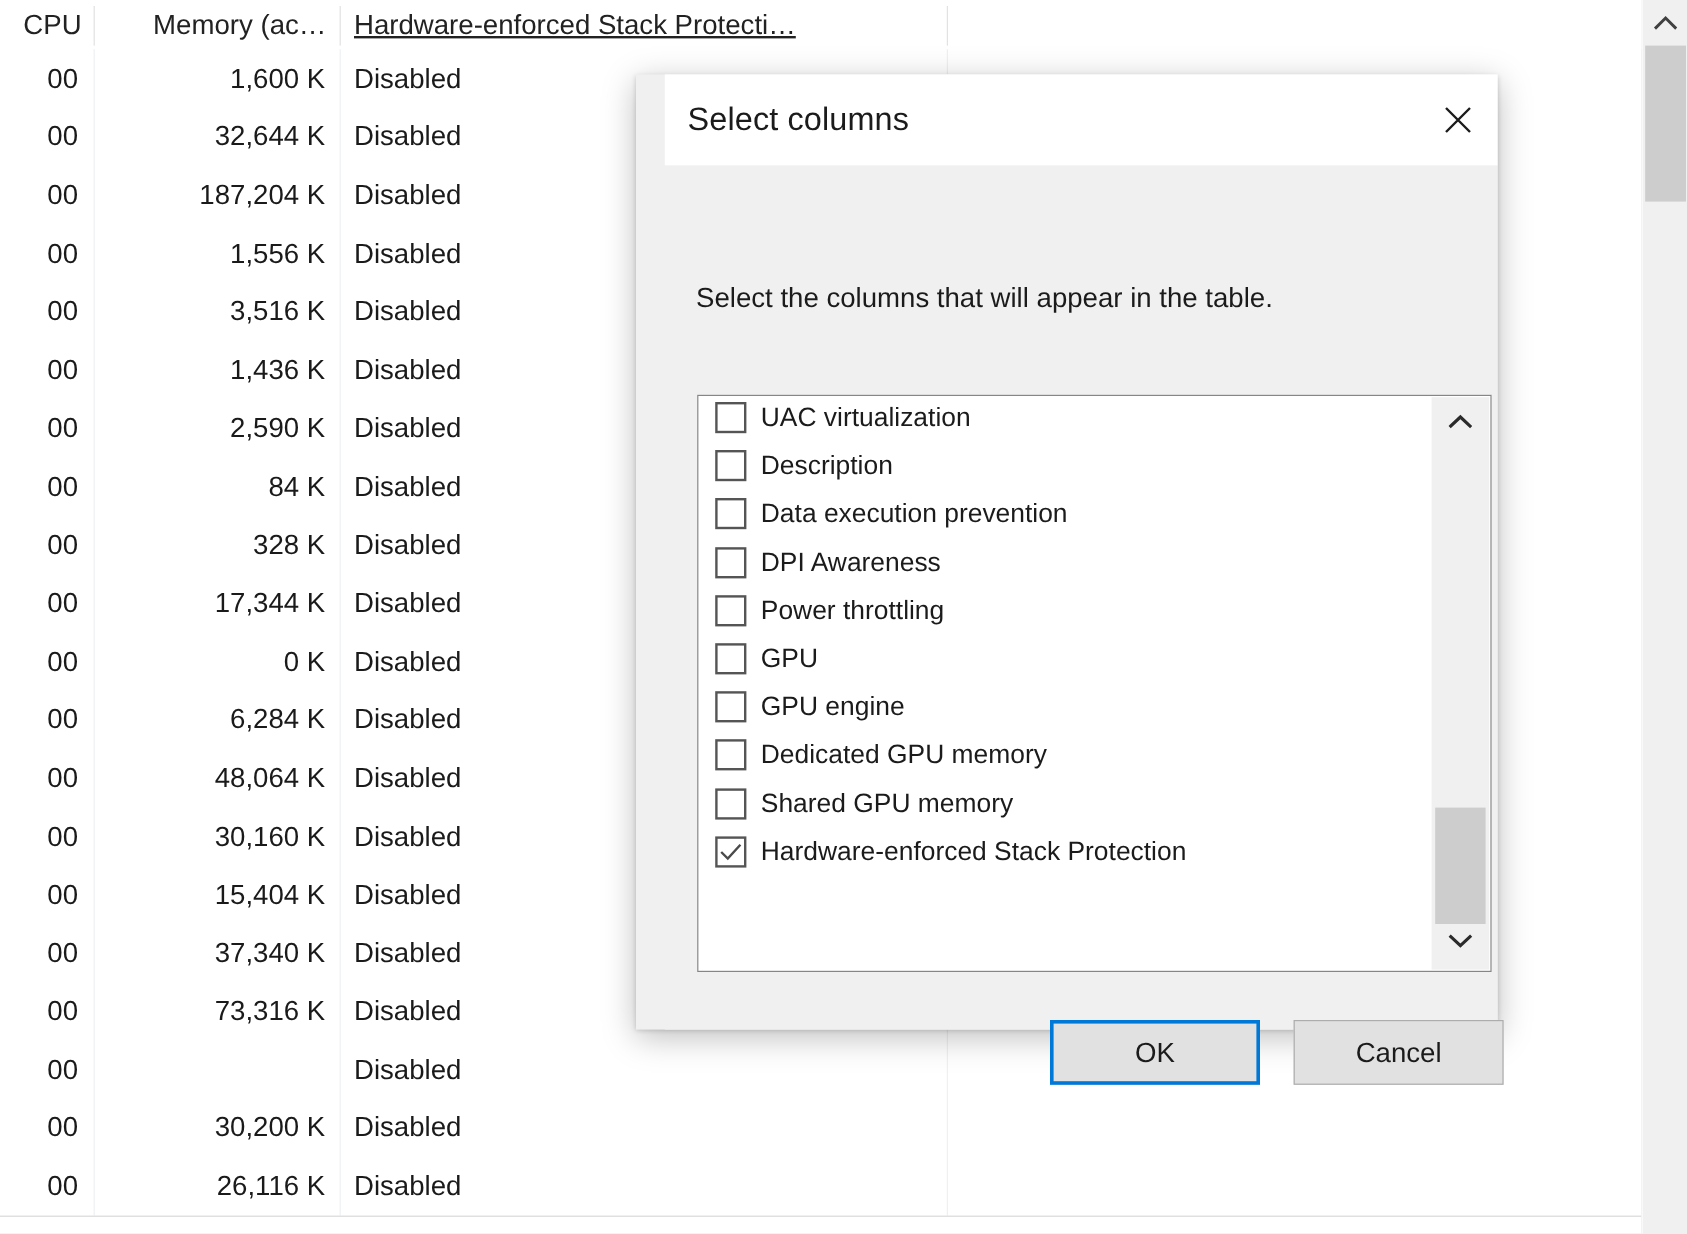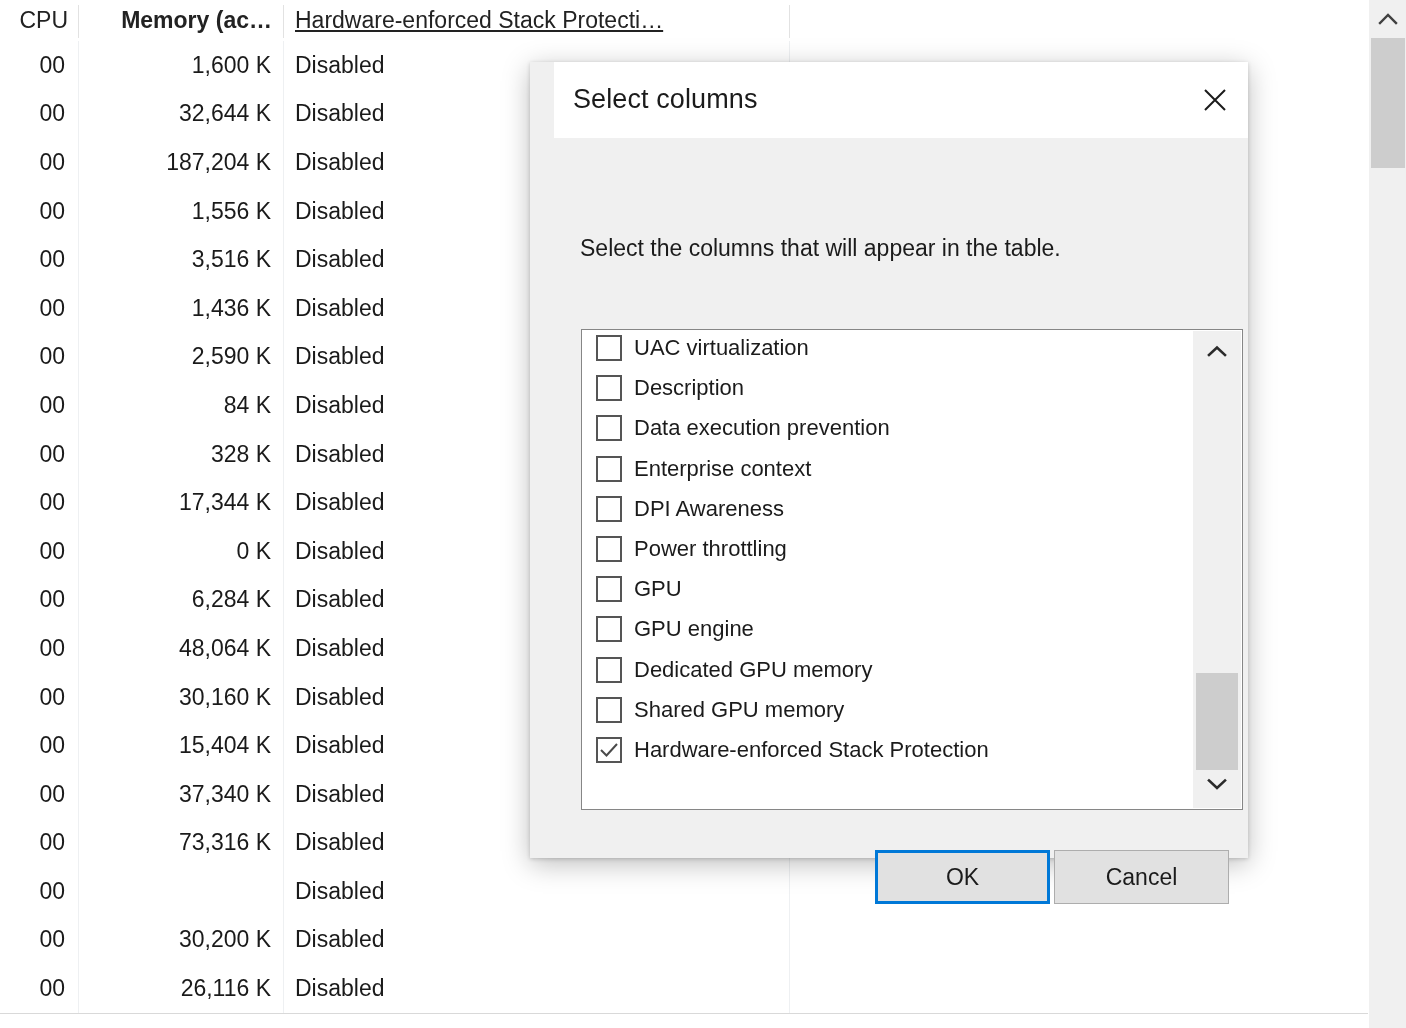--- a/index.html
+++ b/index.html
@@ -15,21 +15,21 @@
   
   .tm-table { position: absolute; left: 0; top: 0; width: 1368px; height: 1028px; background: #fff; }
 
   .tm-header { position: relative; height: 41px; background: #ffffff; }
   .tm-header .th {
     position: absolute; top: 0; height: 41px;
     display: flex; align-items: center;
     font-size: 23px; color: #222; white-space: nowrap; overflow: hidden;
   }
   .th-cpu  { left: 0;   width: 78px;  justify-content: flex-end; padding-right: 10px; }
-  .th-mem  { left: 79px; width: 204px; justify-content: flex-end; padding-right: 11px; font-weight: bold; }
+  .th-mem  { left: 79px; width: 204px; justify-content: flex-end; padding-right: 11px; }
   .th-hesp { left: 284px; width: 505px; justify-content: flex-start; padding-left: 11px; text-decoration: underline; }
 
   .col-sep { position: absolute; top: 5px; width: 1px; height: 33px; background: #e2e2e2; }
   .sep-1 { left: 78px; }
   .sep-2 { left: 283px; }
   .sep-3 { left: 789px; }
 
   .grid-line { position: absolute; top: 41px; width: 1px; height: 972px; background: #eef0f2; }
   .gl-1 { left: 78px; }
   .gl-2 { left: 283px; }
@@ -133,21 +133,21 @@
   
   .dlg-buttons { position: absolute; left: 0; top: 712px; width: 718px; height: 62px; }
   .btn {
     position: absolute; top: 0; height: 54px;
     display: flex; align-items: center; justify-content: center;
     font-size: 23px; color: #1b1b1b;
     background: #e1e1e1;
     cursor: default;
   }
   .btn-ok     { left: 321px; width: 175px; border: 3px solid #0078d7; }
-  .btn-cancel { left: 500px; width: 175px; border: 1px solid #adadad; }
+  .btn-cancel { left: 524px; width: 175px; border: 1px solid #adadad; }
 </style>
 </head>
 <body>
 
 <div id="root">
 
   <div class="tm-table">
 
     <div class="tm-header">
       <div class="th th-cpu">CPU</div>
@@ -302,24 +302,20 @@
               <div class="cb"></div>
               <span class="lb-label">UAC virtualization</span>
             </div>
             <div class="lb-item">
               <div class="cb"></div>
               <span class="lb-label">Description</span>
             </div>
             <div class="lb-item">
               <div class="cb"></div>
               <span class="lb-label">Data execution prevention</span>
-            </div>
-            <div class="lb-item">
-              <div class="cb"></div>
-              <span class="lb-label">Enterprise context</span>
             </div>
             <div class="lb-item">
               <div class="cb"></div>
               <span class="lb-label">DPI Awareness</span>
             </div>
             <div class="lb-item">
               <div class="cb"></div>
               <span class="lb-label">Power throttling</span>
             </div>
             <div class="lb-item">

